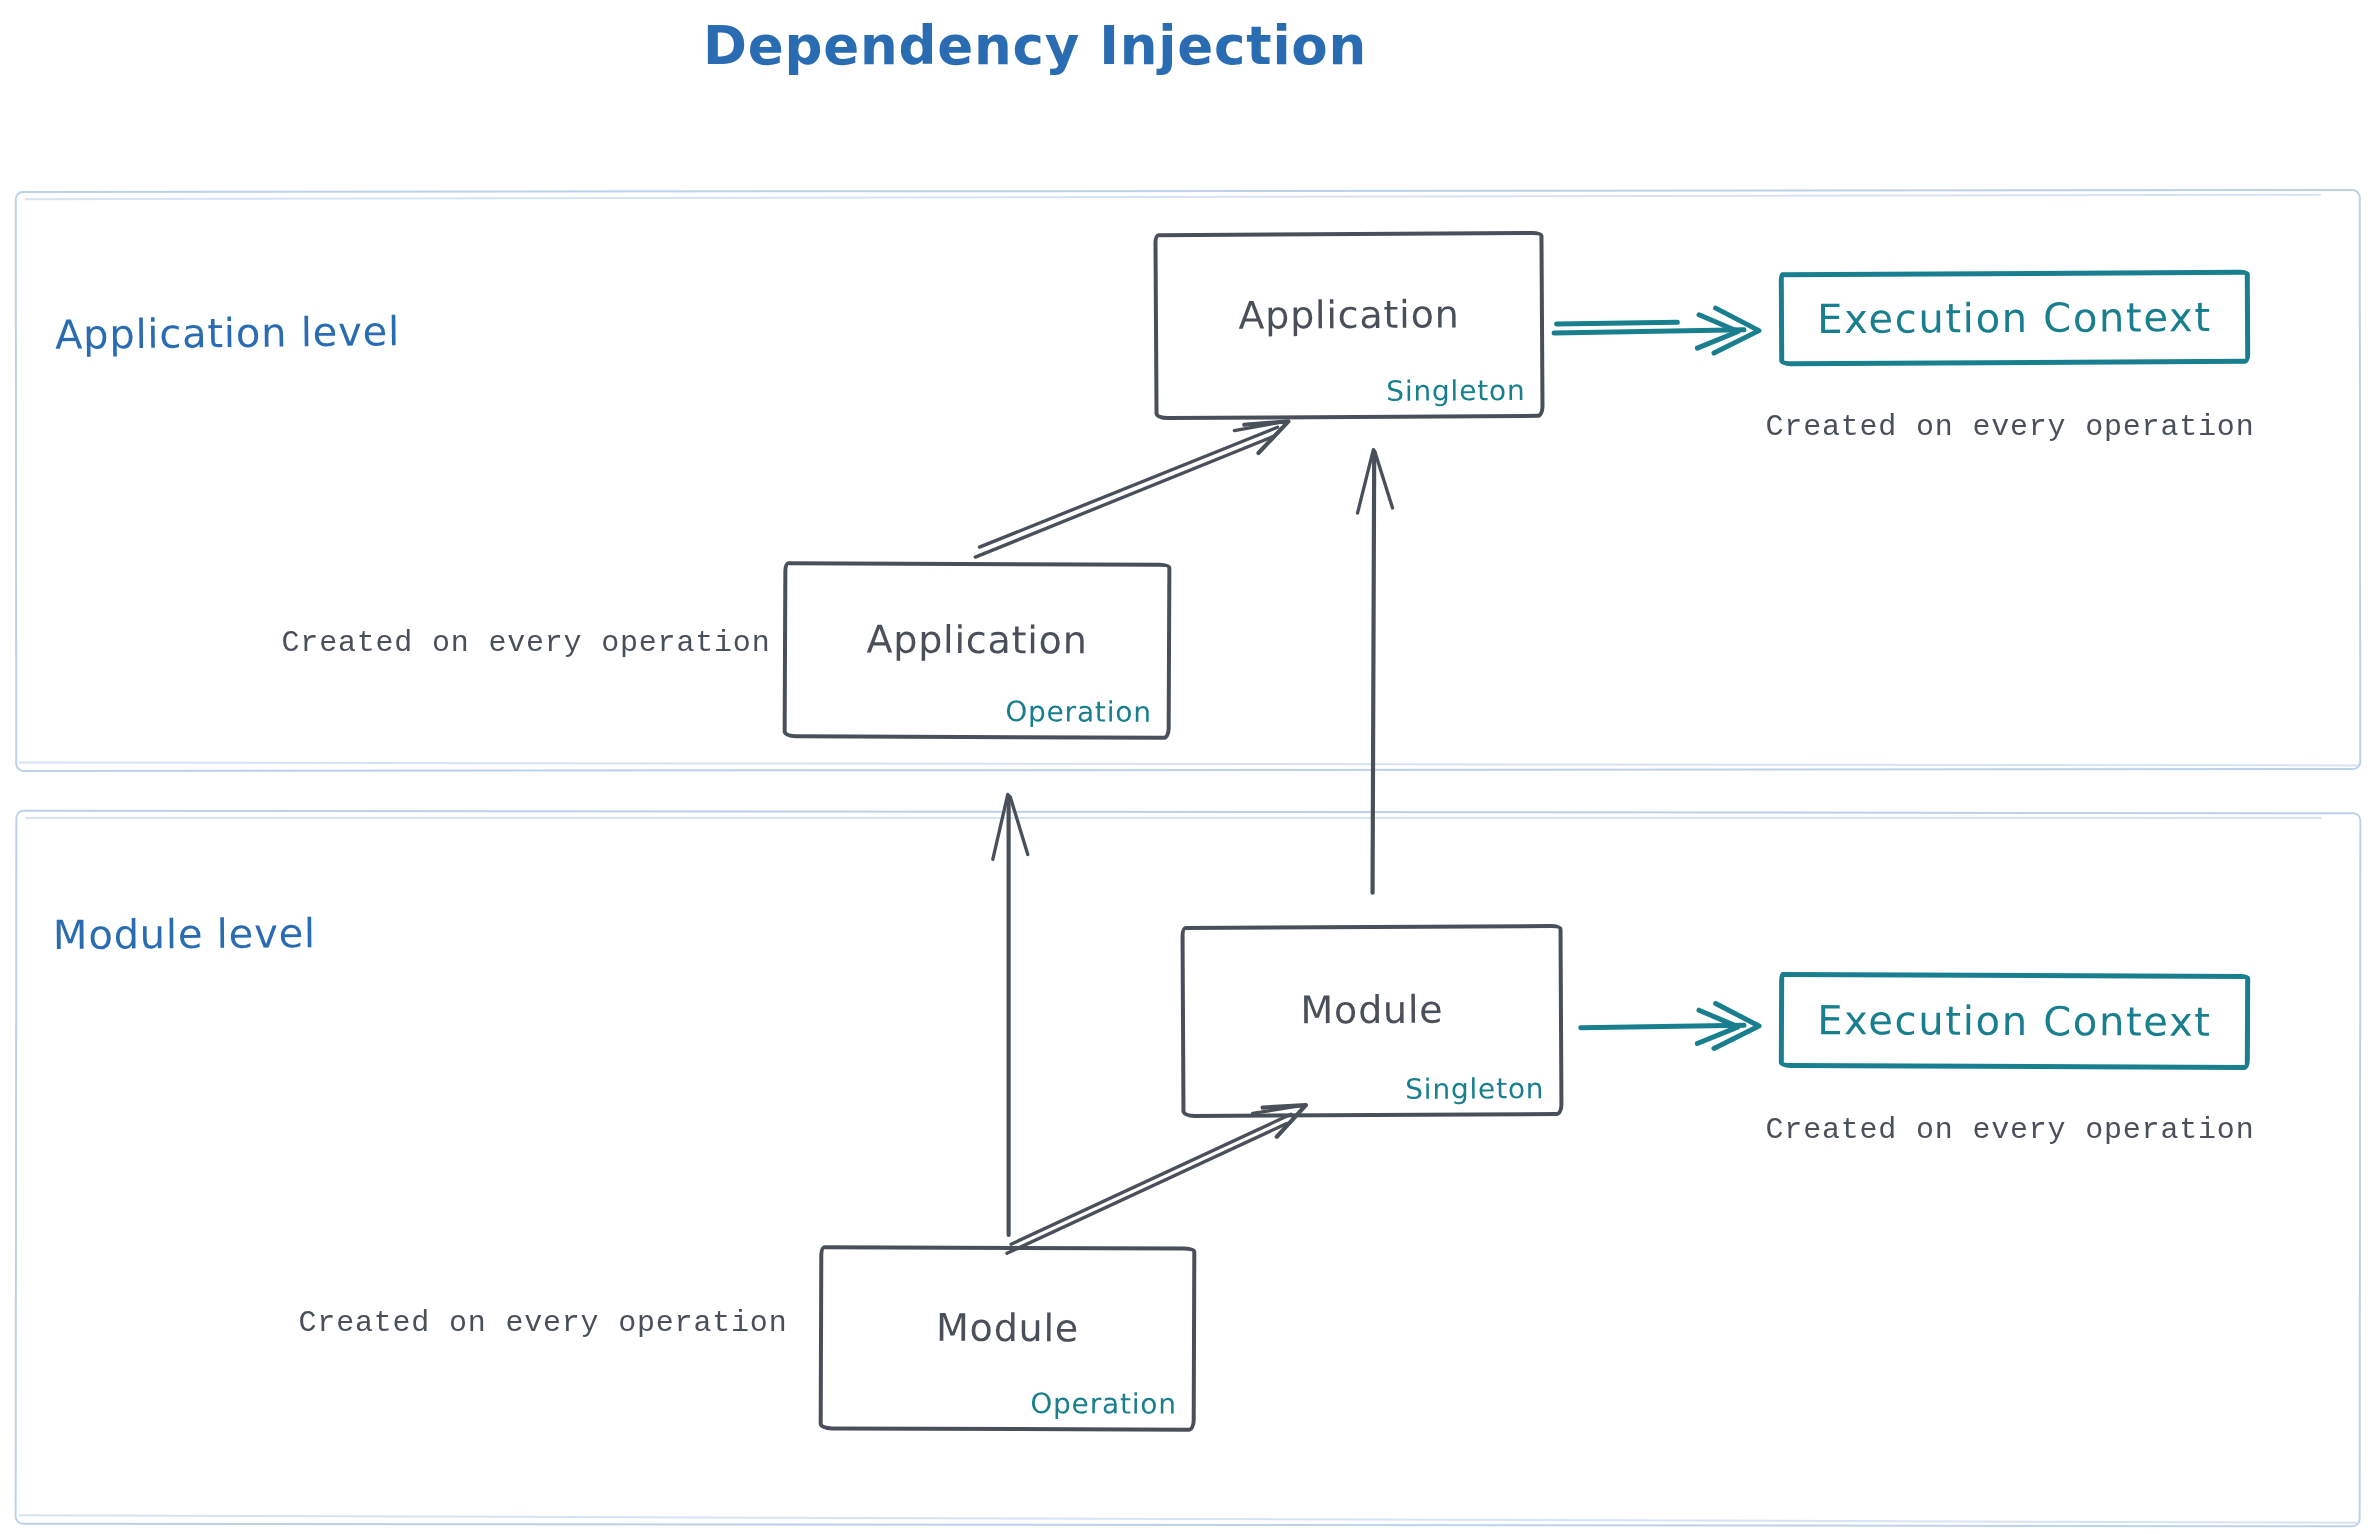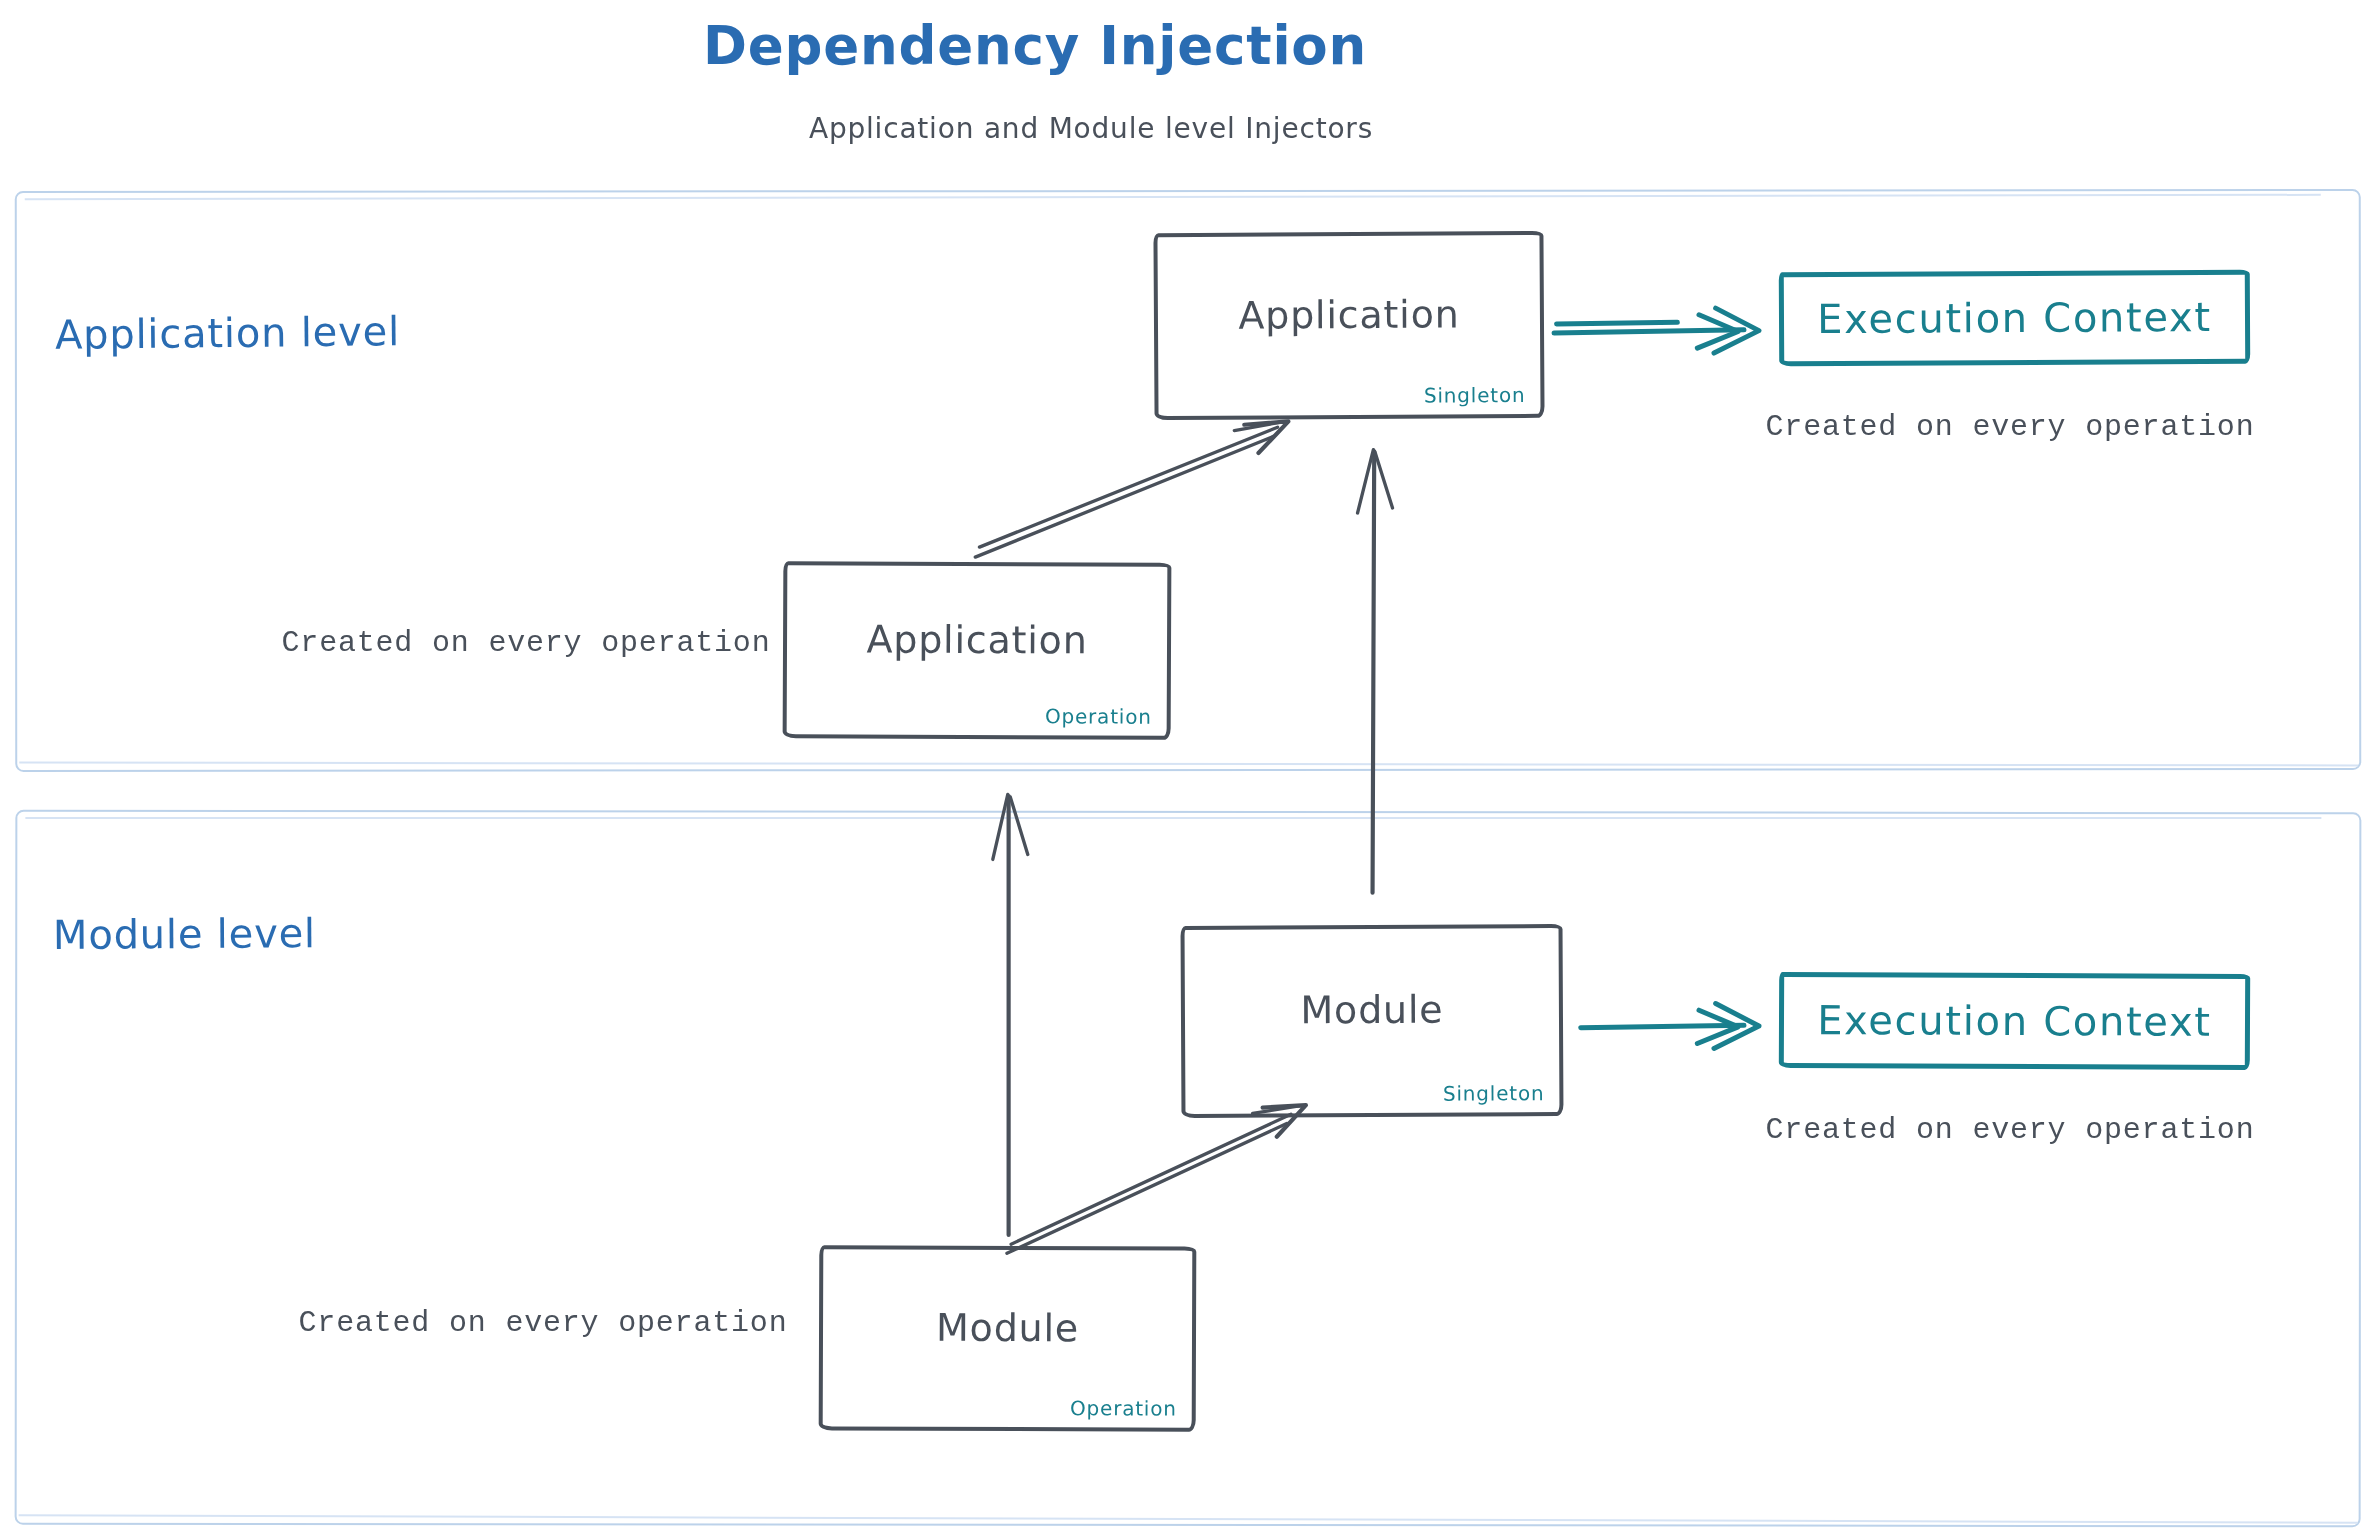--- a/index.html
+++ b/index.html
@@ -68,21 +68,21 @@
     border-radius:5px 11.7px 6.7px 13.3px / 10px 5px 11.7px 6.7px;
     display:flex;align-items:center;justify-content:center;
     z-index:4;
   }
   .node-title{
     font-size:38px;color:var(--dark);letter-spacing:0.8px;white-space:nowrap;
     margin-bottom:21.7px;
   }
   .node-scope{
     position:absolute;right:15px;bottom:6.7px;
-    font-size:20px;color:var(--teal);letter-spacing:0.8px;white-space:nowrap;
+    font-size:28px;color:var(--teal);letter-spacing:0.8px;white-space:nowrap;
   }
   .node-app-singleton{left:1154px;top:232px;width:390px;height:187px;transform:rotate(-0.35deg);}
   .node-app-operation{left:783px;top:562px;width:388px;height:177px;transform:rotate(0.25deg);}
   .node-module-singleton{left:1181px;top:925px;width:382px;height:192px;transform:rotate(-0.3deg);}
   .node-module-operation{left:819px;top:1246px;width:377px;height:185px;transform:rotate(0.2deg);}
 
   .node--teal{
     border:5px solid var(--teal);
     border-radius:3.3px 10px 5px 11.7px / 8.3px 4.2px 10px 5.8px;
   }
@@ -111,21 +111,20 @@
   .stroke-dark{stroke:var(--dark);stroke-width:5;}
   .stroke-dark-thin{stroke:var(--dark);stroke-width:4;}
   .stroke-teal{stroke:var(--teal);stroke-width:6;}
 </style>
 </head>
 <body>
 
 <div class="canvas">
 
   <div class="title">Dependency Injection</div>
-  <div class="subtitle">Application and Module level Injectors</div>
 
   <div class="level-container container-application"></div>
   <div class="section-label label-application">Application level</div>
 
   <div class="level-container container-module"></div>
   <div class="section-label label-module">Module level</div>
 
   <div class="node node-app-singleton">
     <span class="node-title">Application</span>
     <span class="node-scope">Singleton</span>

